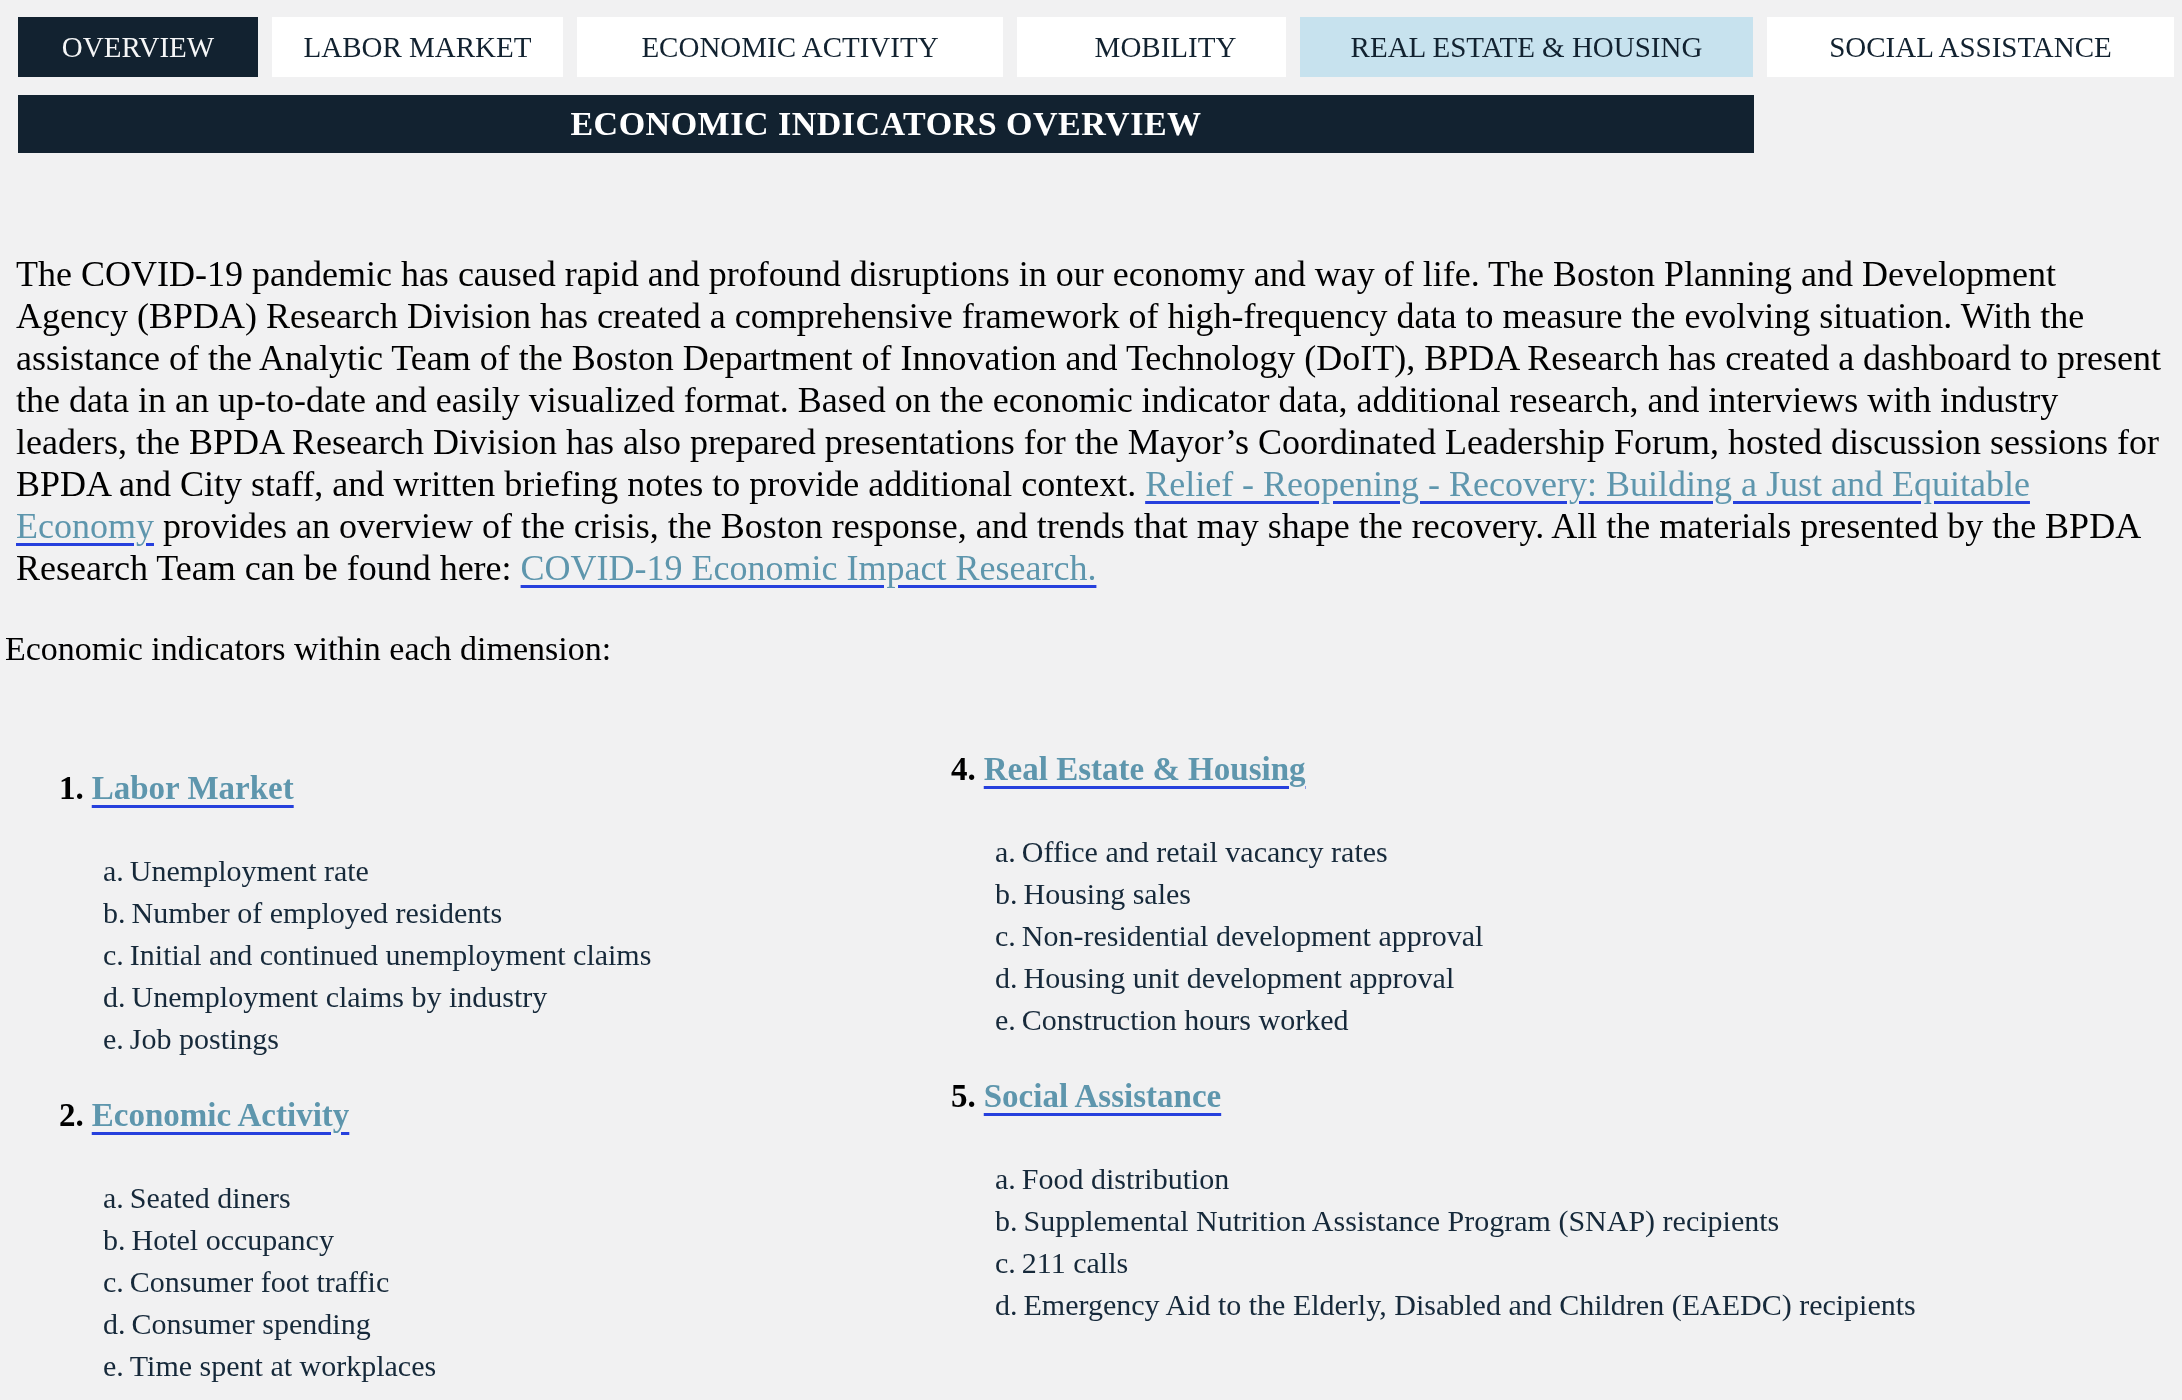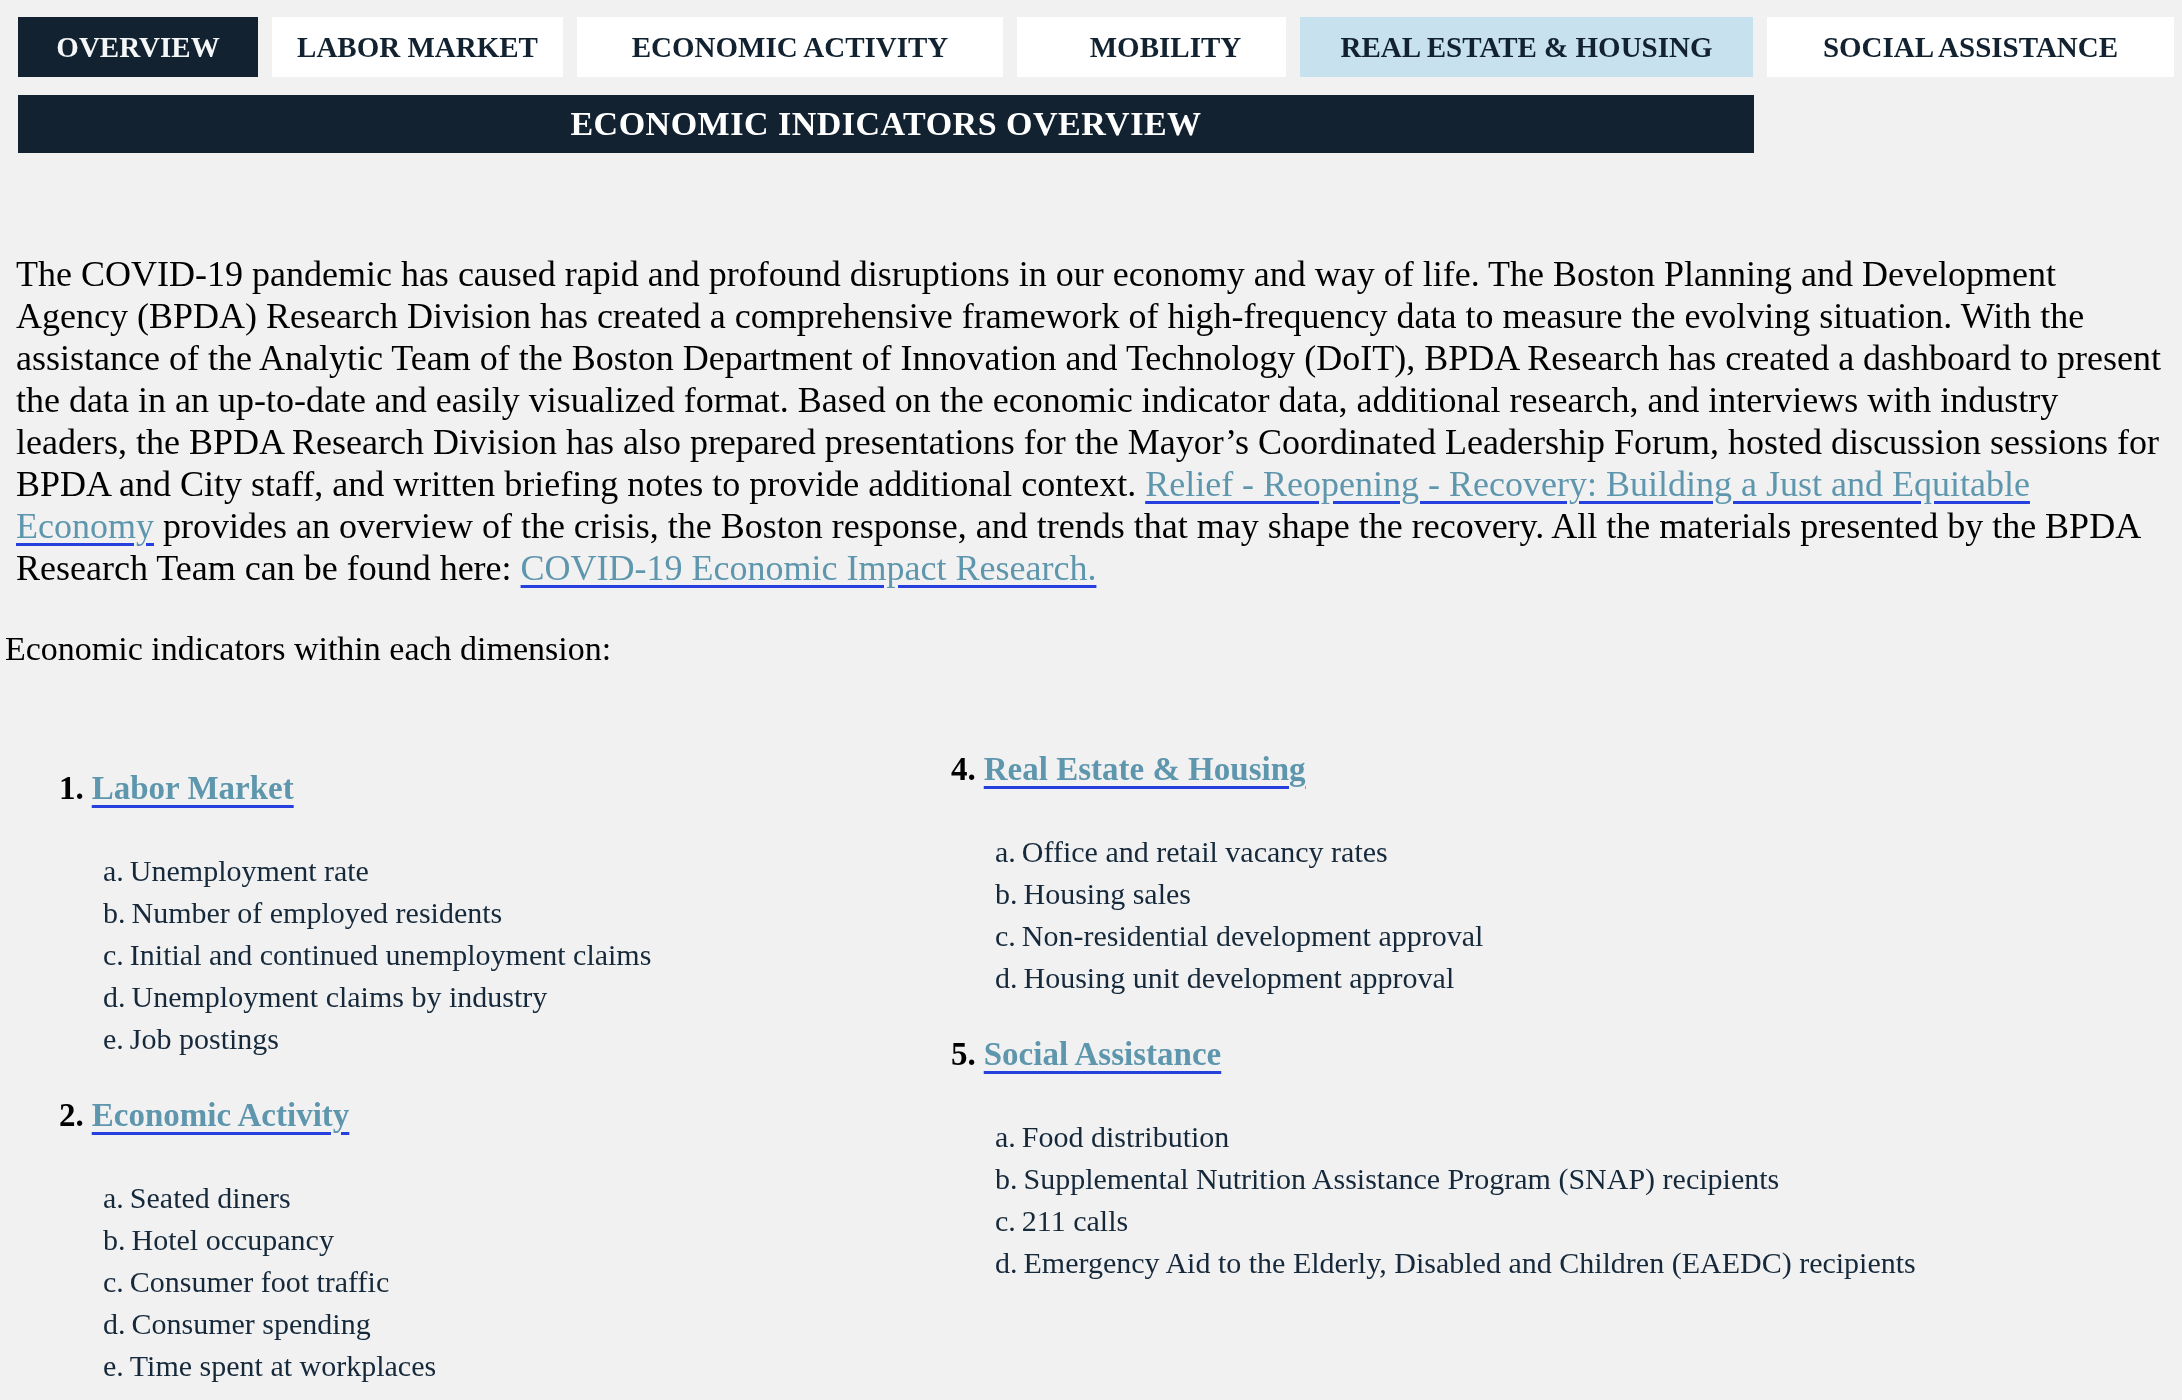--- a/index.html
+++ b/index.html
@@ -21,21 +21,21 @@
   }
 
   
   .tabbar{
     position:absolute;top:17px;left:18px;
     display:flex;gap:14px;
   }
   .tab{
     height:60px;line-height:60px;text-align:center;
     background:var(--tab-bg);color:var(--navy);
-    font-weight:bold;font-size:29px;white-space:nowrap;
+    font-weight:normal;font-size:29px;white-space:nowrap;
     cursor:pointer;
   }
   .tab:nth-child(1){width:240px;}
   .tab:nth-child(2){width:291px;}
   .tab:nth-child(3){width:426px;}
   .tab:nth-child(4){width:269px;padding-left:28px;}
   .tab:nth-child(5){width:453px;}
   .tab:nth-child(6){width:407px;}
   .tab.active{background:var(--navy);color:#f5f6f7;}
   .tab.highlight{background:var(--tab-highlight);}
@@ -131,20 +131,21 @@
     </div>
   </div>
 <div class="col col-right" id="col-right">
     <div class="section">
       <div class="section-title"><span class="num">4.</span><a class="dim-link" href="#">Real Estate &amp; Housing</a></div>
       <div class="sub-list">
         <div class="sub-item"><span class="marker">a.</span><span>Office and retail vacancy rates</span></div>
         <div class="sub-item"><span class="marker">b.</span><span>Housing sales</span></div>
         <div class="sub-item"><span class="marker">c.</span><span>Non-residential development approval</span></div>
         <div class="sub-item"><span class="marker">d.</span><span>Housing unit development approval</span></div>
+        <div class="sub-item"><span class="marker">e.</span><span>Construction hours worked</span></div>
       </div>
     </div>
     <div class="section">
       <div class="section-title"><span class="num">5.</span><a class="dim-link" href="#">Social Assistance</a></div>
       <div class="sub-list">
         <div class="sub-item"><span class="marker">a.</span><span>Food distribution</span></div>
         <div class="sub-item"><span class="marker">b.</span><span>Supplemental Nutrition Assistance Program (SNAP) recipients</span></div>
         <div class="sub-item"><span class="marker">c.</span><span>211 calls</span></div>
         <div class="sub-item"><span class="marker">d.</span><span>Emergency Aid to the Elderly, Disabled and Children (EAEDC) recipients</span></div>
       </div>

